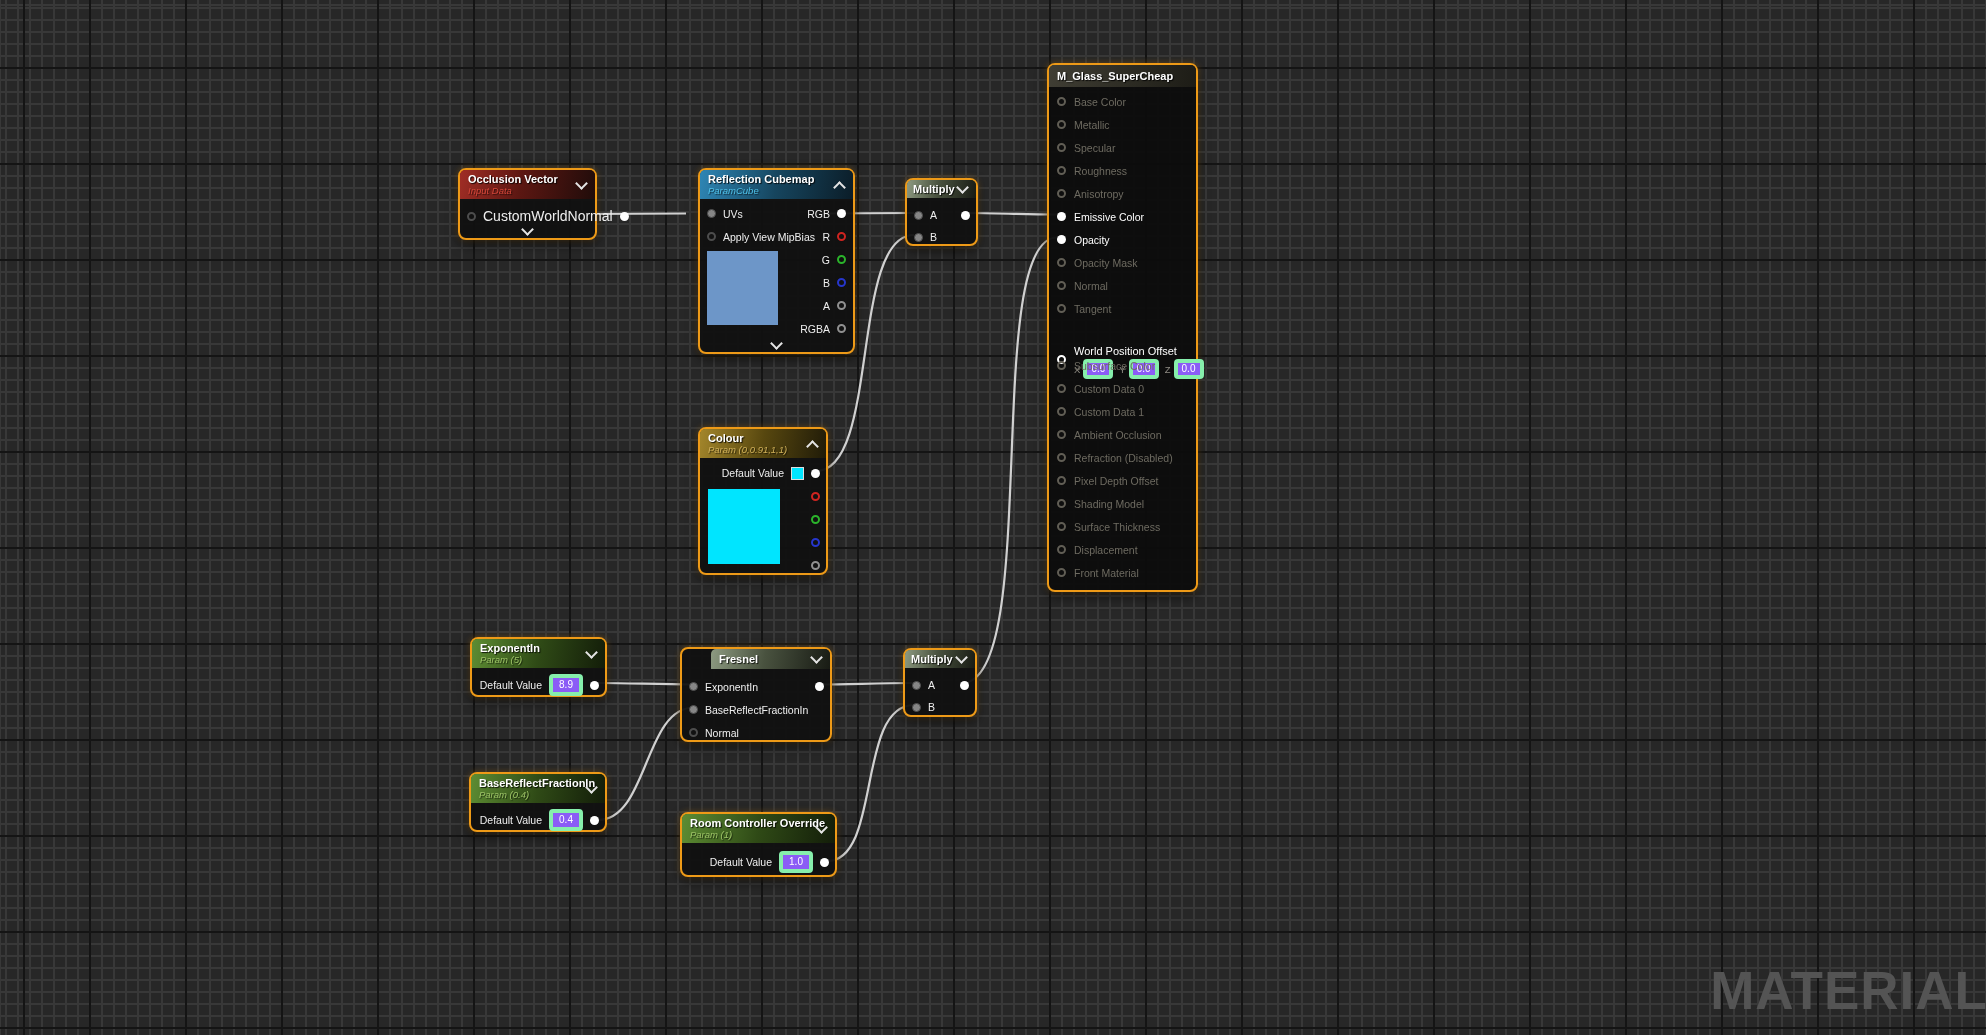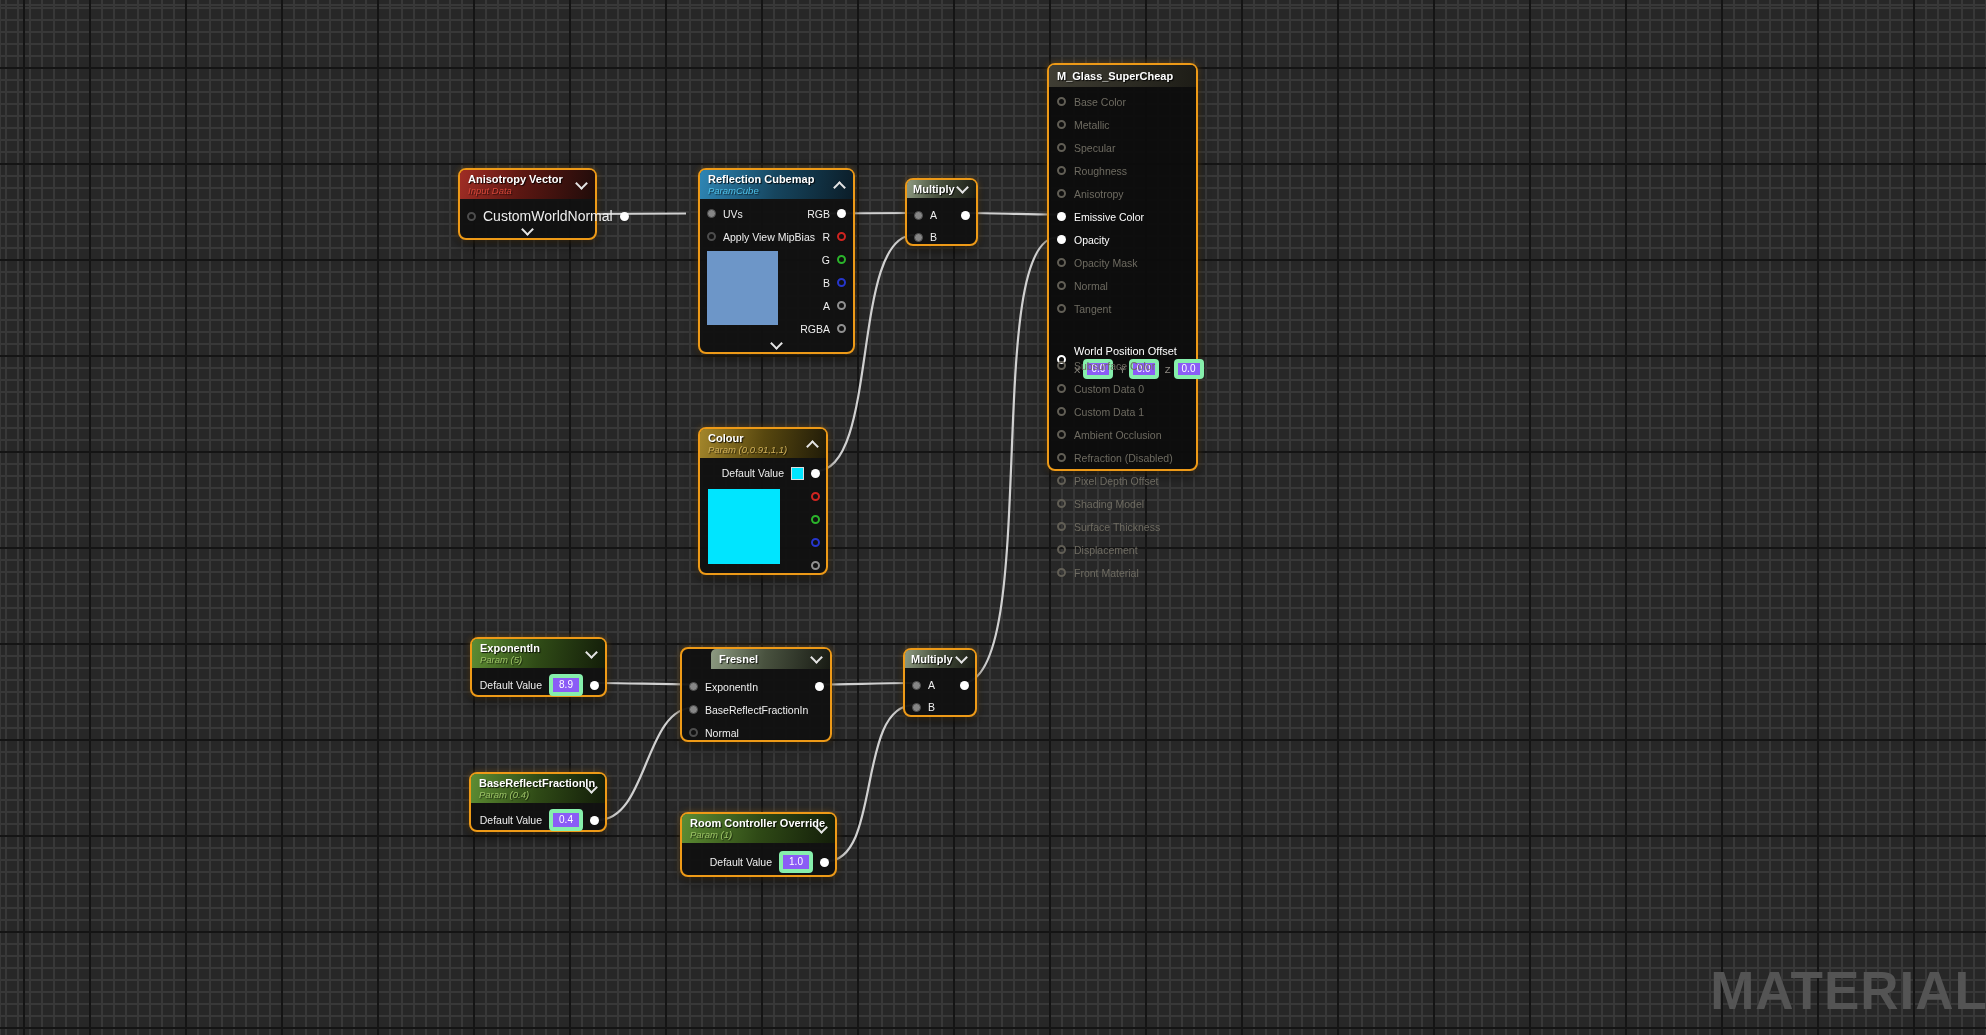--- a/index.html
+++ b/index.html
@@ -96,21 +96,21 @@
   <path d="M 964,213 C 1000,213 1018,214.5 1057,214.5"></path>
   <path d="M 962,683 C 1042,683 982,237.5 1057,237.5"></path>
   <path d="M 598,683 C 632,683 656,684.5 694,684.5"></path>
   <path d="M 598,820 C 648,820 644,707.5 694,707.5"></path>
   <path d="M 818,684.5 C 852,684.5 874,683 914,683"></path>
   <path d="M 827,861 C 882,861 856,705 914,705"></path>
 </svg>
 
 <div class="node" style="left:458px;top:168px;width:139px;height:72px;">
   <div class="hdr hdr-red">
-    <div class="t">Anisotropy Vector</div>
+    <div class="t">Occlusion Vector</div>
     <div class="s">Input Data</div>
     <span class="chev"></span>
   </div>
   <div class="row abs" style="left:7px;right:7px;top:36px;height:20px;">
     <span class="pin p-hollow"></span>
     <span style="flex:1;font-size:14px;">CustomWorldNormal</span>
     <span class="pin p-out"></span>
   </div>
   <span class="bchev"></span>
 </div>
@@ -298,21 +298,21 @@
     <div class="s">Param (1)</div>
     <span class="chev"></span>
   </div>
   <div class="row abs outrow" style="left:7px;right:6px;top:38px;height:20px;">
     <span>Default Value</span>
     <span class="vbox">1.0</span>
     <span class="pin p-out"></span>
   </div>
 </div>
 
-<div class="node" style="left:1047px;top:63px;width:151px;height:408px;background:rgba(13,13,13,.96);">
+<div class="node" style="left:1047px;top:63px;width:151px;height:529px;background:rgba(13,13,13,.96);">
   <div class="hdr hdr-dark" style="padding:5px 8px;">
     <div class="t">M_Glass_SuperCheap</div>
   </div>
   <div class="abs" style="left:0;right:0;top:25px;">
 
       <div class="mrow disabled">
         <span class="pin"></span>
         <span class="ml">Base Color</span>
       </div>
 

